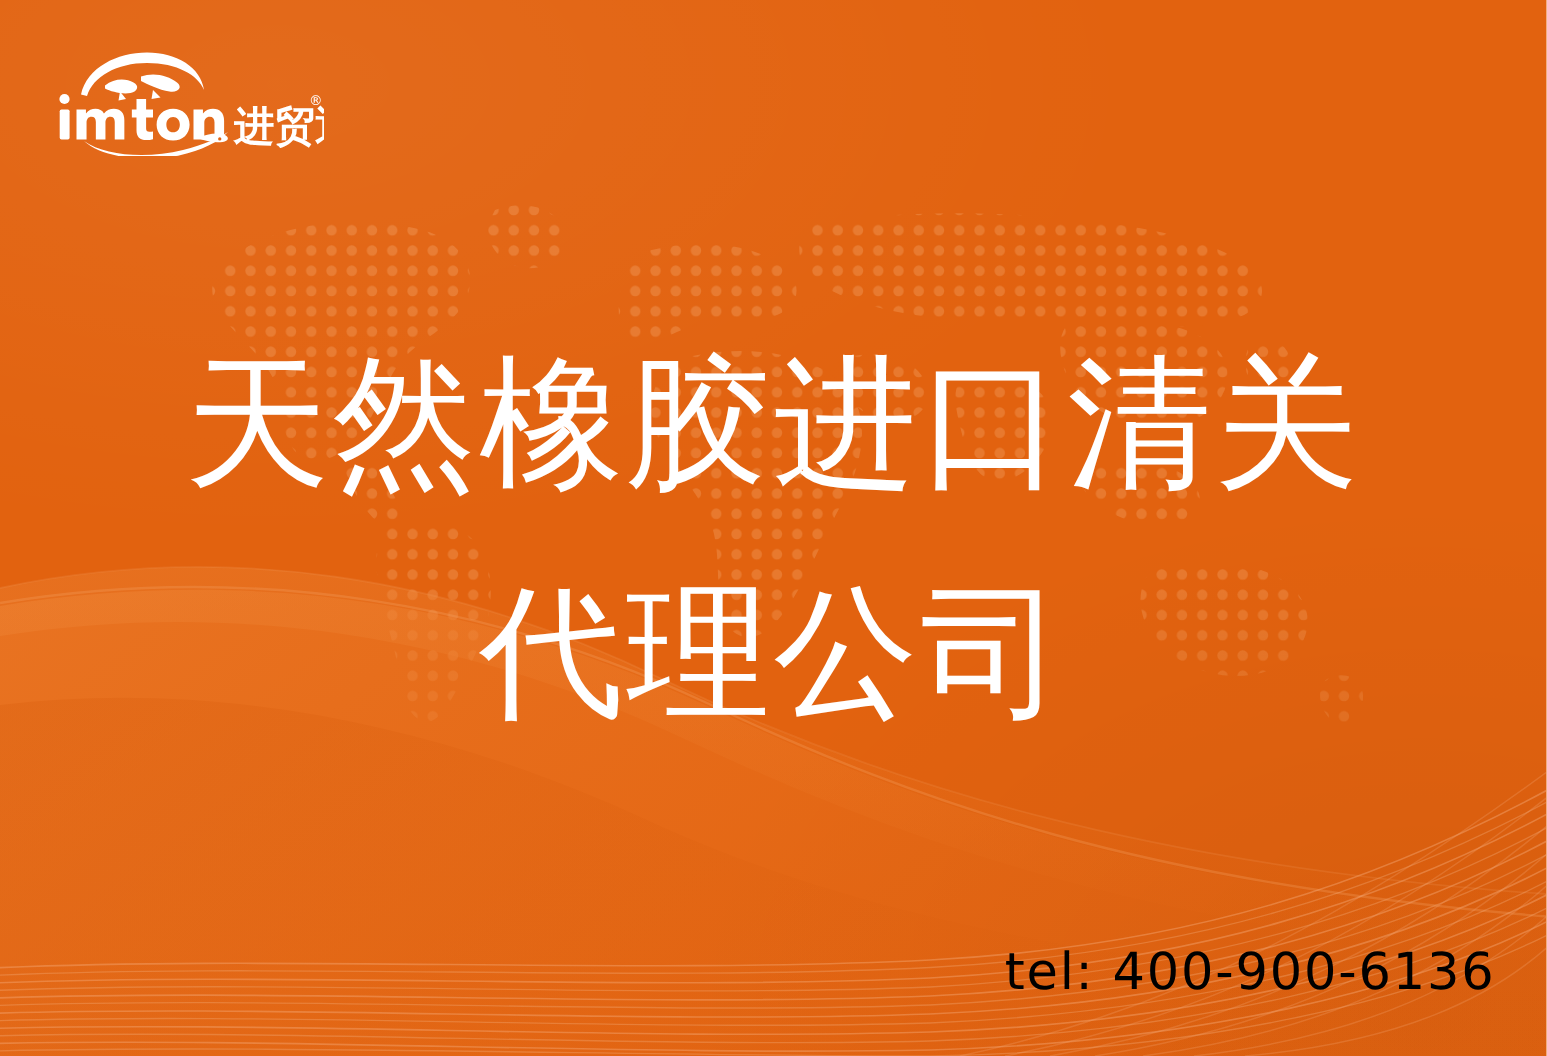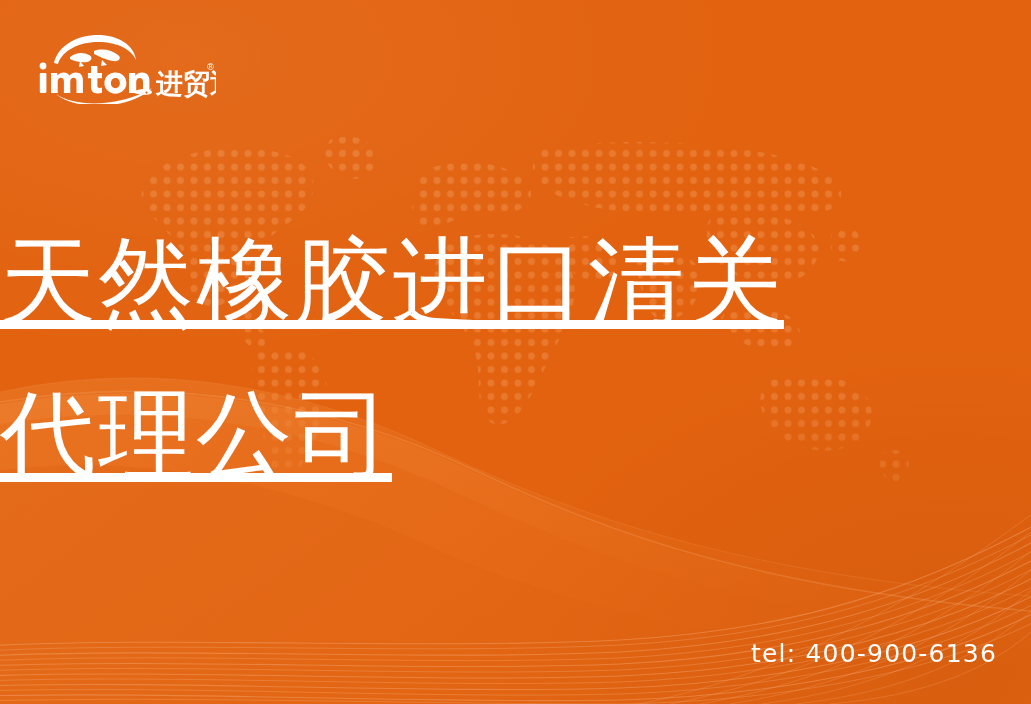--- a/index.html
+++ b/index.html
@@ -54,44 +54,43 @@
     height: 74px;
   }
   #logo svg { display: block; width: 100%; height: 100%; }
 
   
   #headline {
     position: absolute;
     left: 0;
     top: 228px;
     width: 1031px;
-    text-align: left;
+    text-align: center;
     color: #ffffff;
     line-height: 1.14;
     letter-spacing: 0.01em;
-    text-decoration: underline;
   }
   #headline .hl-line {
     display: block;
     font-size: 96px;
     font-weight: 300;
     color: #ffffff;
     white-space: nowrap;
     font-family: "DejaVu Sans", "Liberation Sans", sans-serif;
   }
   #headline .hl-line-1 { letter-spacing: 2px; }
   #headline .hl-line-2 { letter-spacing: 2px; margin-top: 44px; }
 
   
   #phone {
     position: absolute;
     right: 34px;
     bottom: 36px;
-    color: #ffffff;
-    font-size: 25px;
+    color: #000000;
+    font-size: 34px;
     font-weight: 400;
     letter-spacing: 1.2px;
     font-family: "DejaVu Sans", "Liberation Sans", sans-serif;
     white-space: nowrap;
     margin-left: 20px;
   }
 </style>
 </head>
 <body>
 

